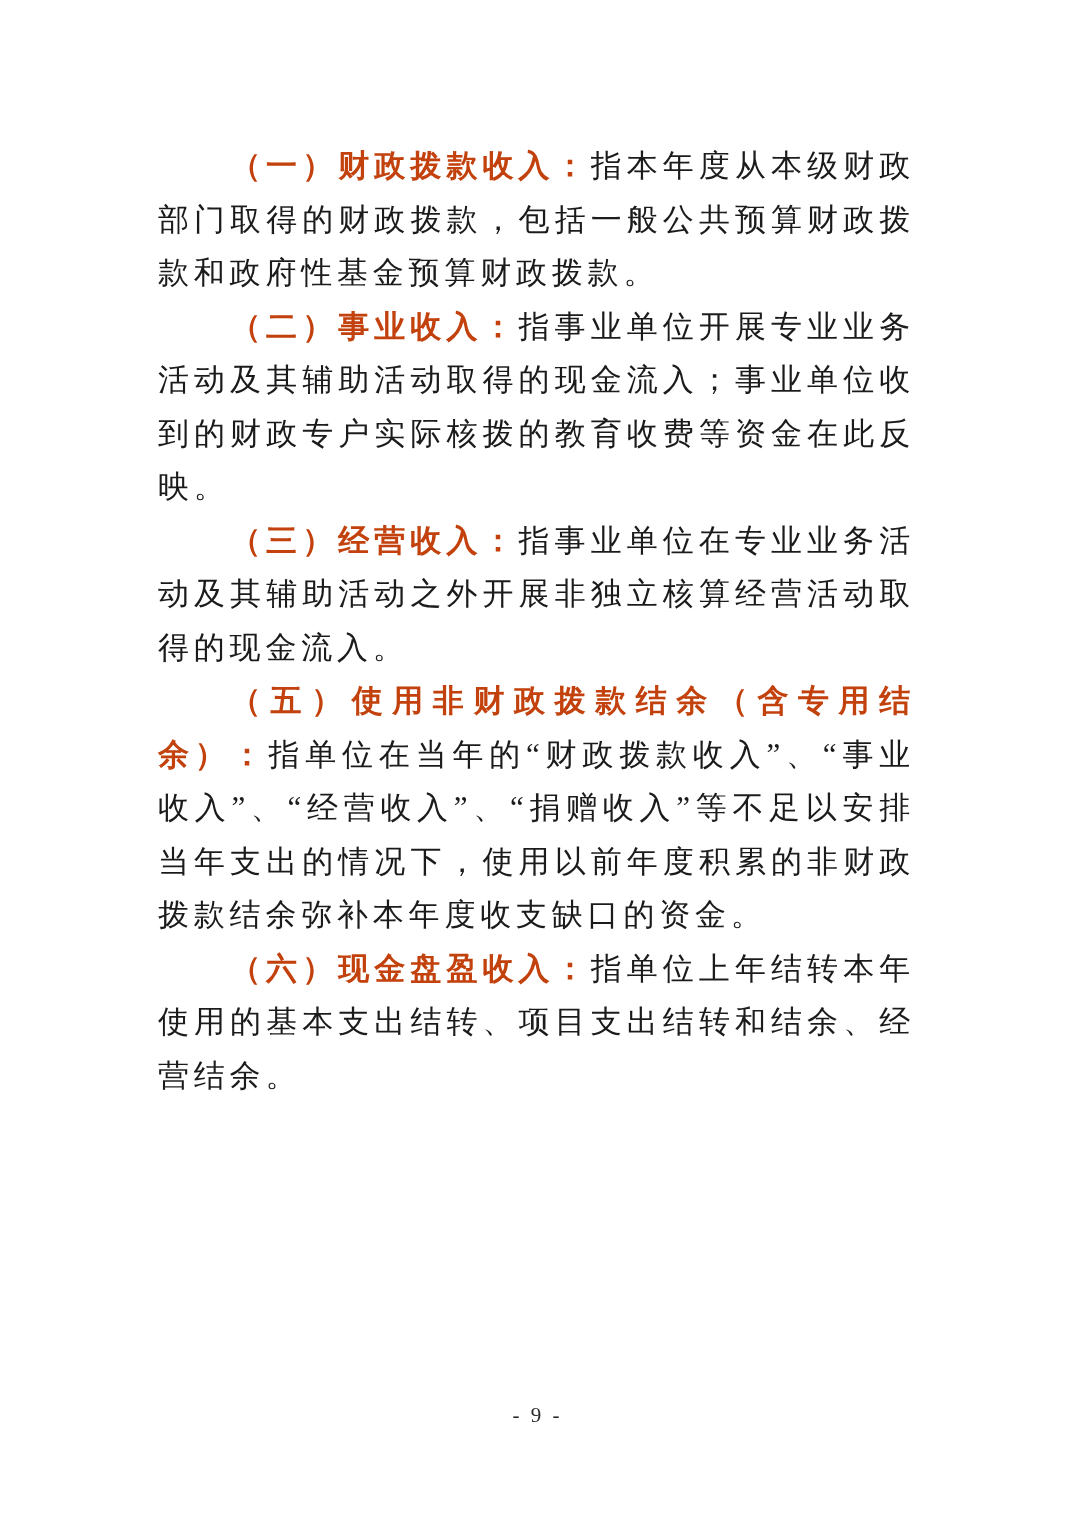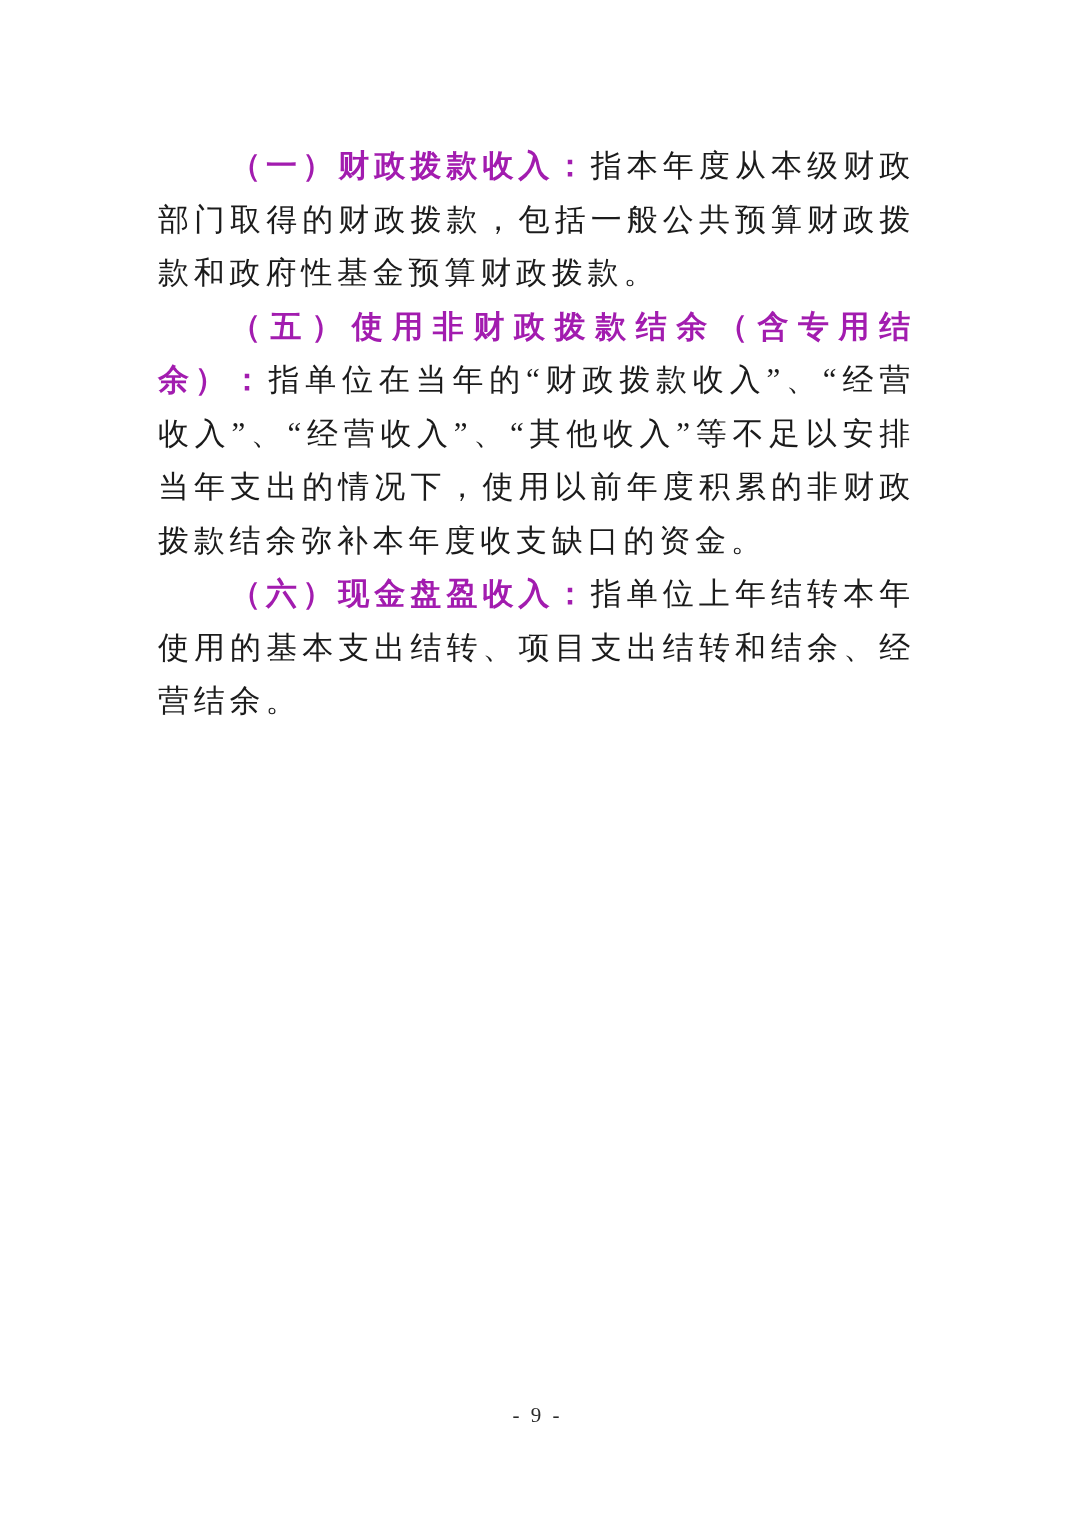--- a/index.html
+++ b/index.html
@@ -27,44 +27,46 @@
     font-size: 31px;
     line-height: 53.5px;
     letter-spacing: 4.8px;
     text-align: justify;
     text-justify: inter-character;
     text-indent: 72px;
     font-weight: 400;
   }
   .para .term {
     font-weight: 700;
-    color: #a21caf;
+    color: #c2410c;
   }
   .footer {
     position: absolute;
     top: 1403px;
     left: 0;
     width: 100%;
     text-align: center;
     font-size: 21px;
     letter-spacing: 3px;
     color: #2a2a2a;
   }
 </style>
 </head>
 <body>
 
 <div class="page">
   <div class="content">
 
     <p class="para"><span class="term">（一）财政拨款收入：</span><span class="text">指本年度从本级财政部门取得的财政拨款，包括一般公共预算财政拨款和政府性基金预算财政拨款。</span></p>
 
+    <p class="para"><span class="term">（二）事业收入：</span><span class="text">指事业单位开展专业业务活动及其辅助活动取得的现金流入；事业单位收到的财政专户实际核拨的教育收费等资金在此反映。</span></p>
+
+    <p class="para"><span class="term">（三）经营收入：</span><span class="text">指事业单位在专业业务活动及其辅助活动之外开展非独立核算经营活动取得的现金流入。</span></p>
 
 
-
-    <p class="para"><span class="term">（五）使用非财政拨款结余（含专用结余）：</span><span class="text">指单位在当年的“财政拨款收入”、“经营收入”、“经营收入”、“其他收入”等不足以安排当年支出的情况下，使用以前年度积累的非财政拨款结余弥补本年度收支缺口的资金。</span></p>
+    <p class="para"><span class="term">（五）使用非财政拨款结余（含专用结余）：</span><span class="text">指单位在当年的“财政拨款收入”、“事业收入”、“经营收入”、“捐赠收入”等不足以安排当年支出的情况下，使用以前年度积累的非财政拨款结余弥补本年度收支缺口的资金。</span></p>
 
     <p class="para"><span class="term">（六）现金盘盈收入：</span><span class="text">指单位上年结转本年使用的基本支出结转、项目支出结转和结余、经营结余。</span></p>
 
   </div>
 
   <div class="footer">- 9 -</div>
 </div>
 
 </body></html>

